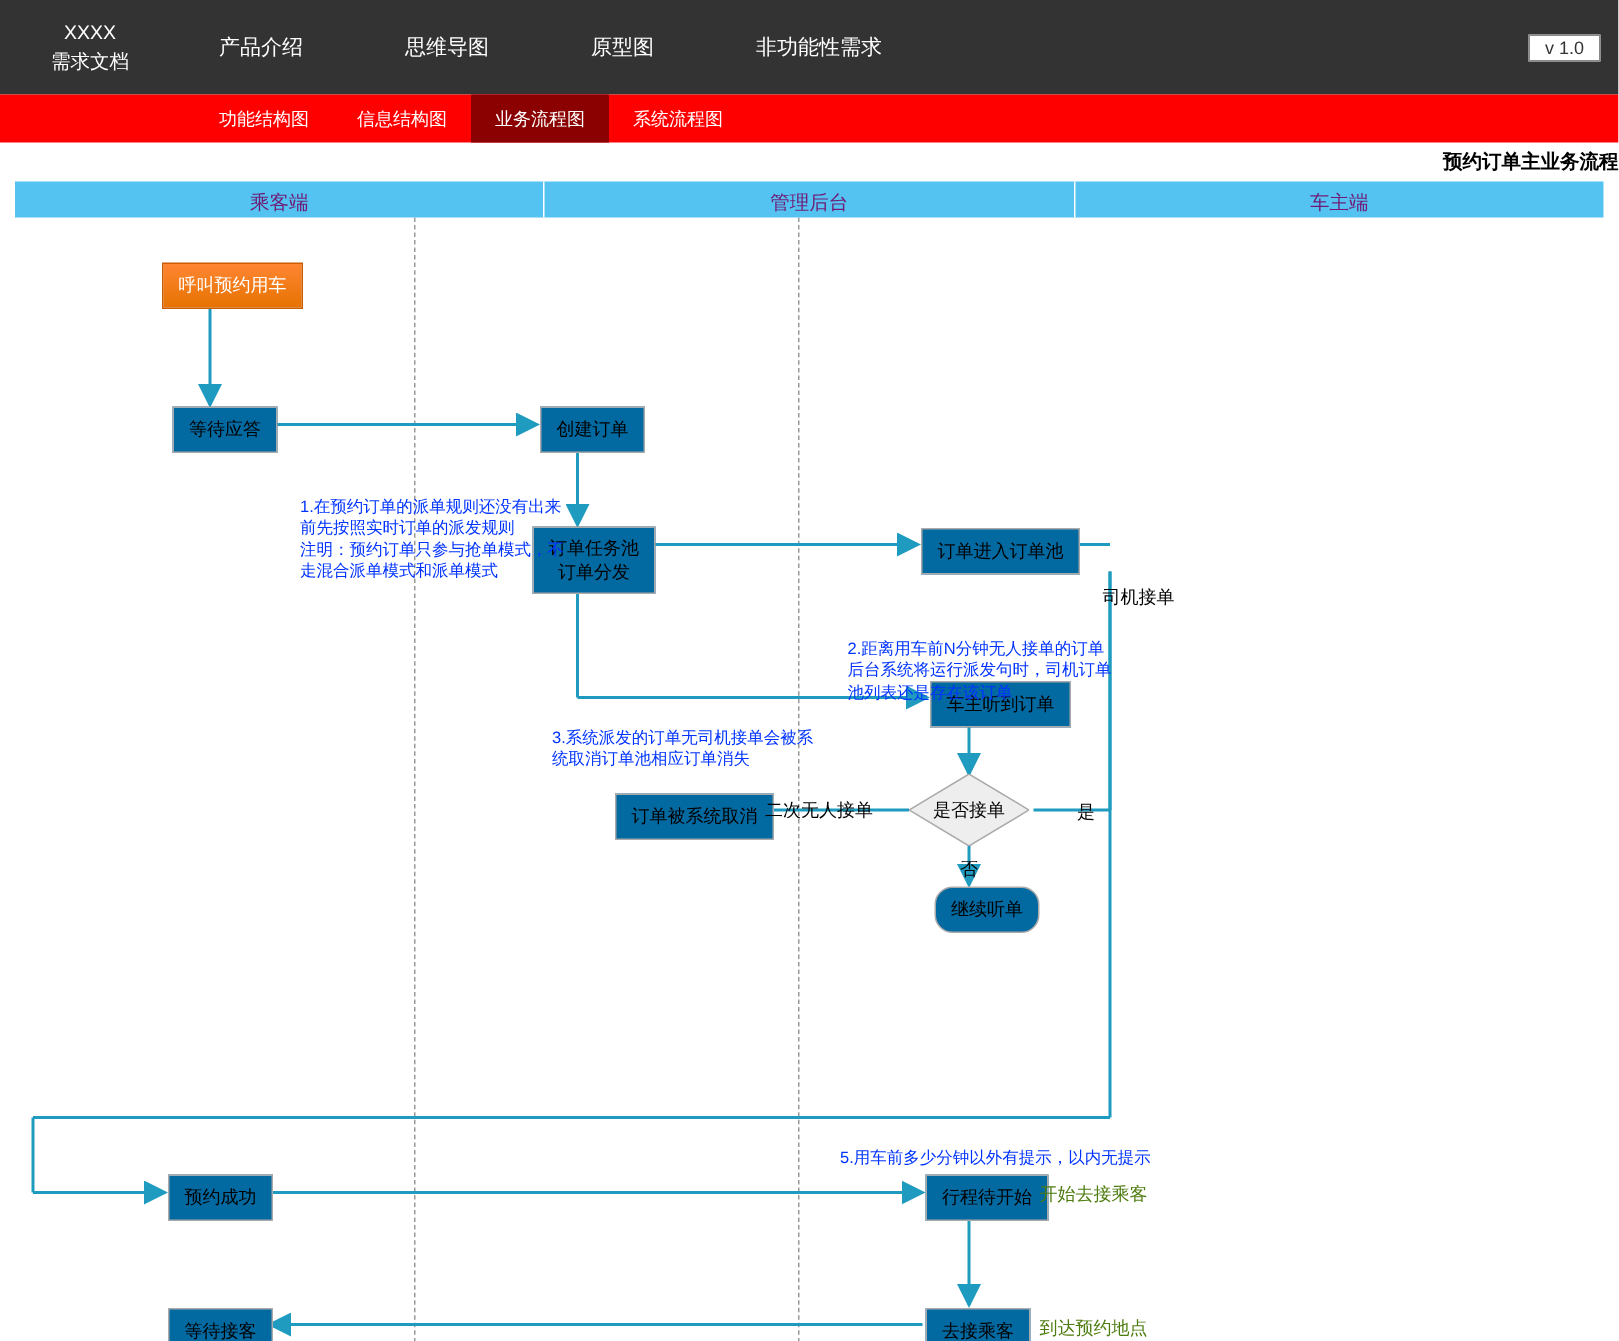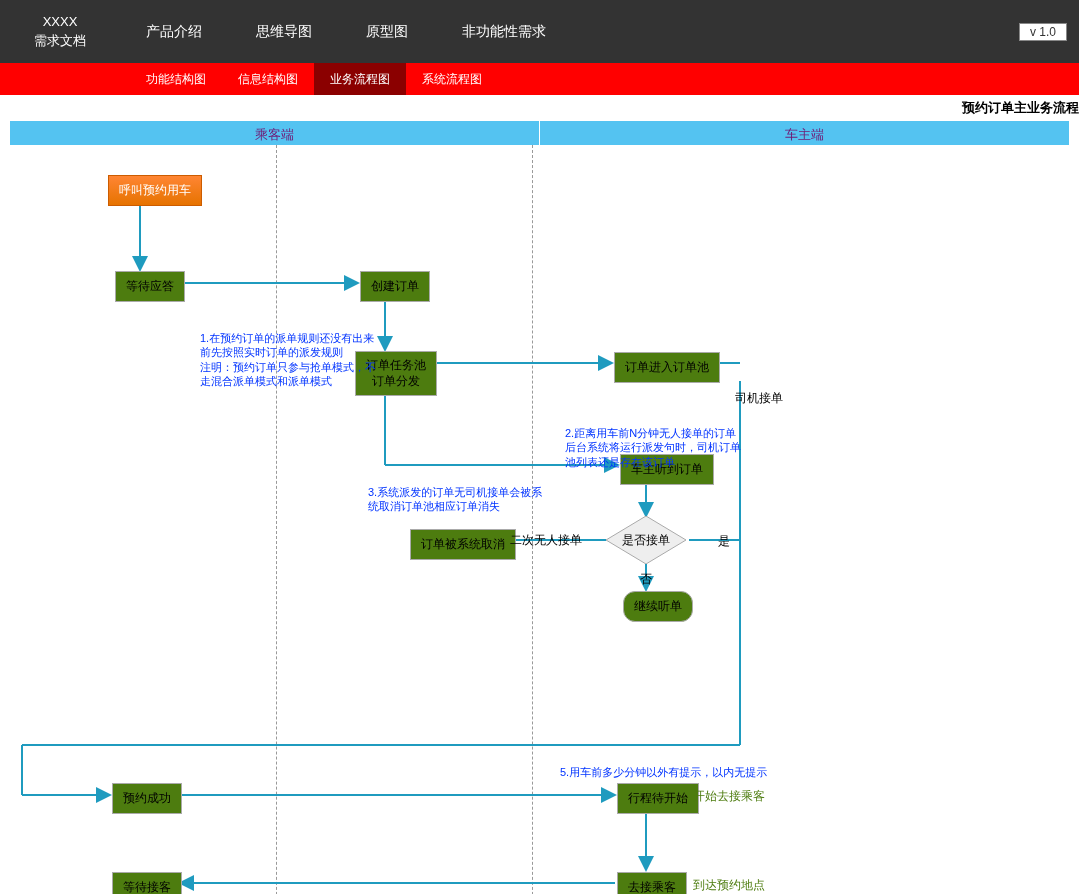--- a/index.html
+++ b/index.html
@@ -1,31 +1,31 @@
 <!DOCTYPE html>
 <html><head>
 <meta charset="utf-8">
 <style>
 * { margin: 0; padding: 0; box-sizing: border-box; }
 body { font-family: "Microsoft YaHei", Arial, sans-serif; font-size: 13px; background: #fff; width: 1079px; }
 .topbar { background: #333; color: #fff; display: flex; align-items: center; height: 63px; }
 .logo { width: 120px; text-align: center; font-size: 13px; line-height: 1.4; }
-.topnav { display: flex; gap: 2px; text-align: right; }
+.topnav { display: flex; gap: 16px; text-align: right; }
 .topnav-item { padding: 0 26px; font-size: 14px; line-height: 63px; cursor: pointer; }
 .version { margin-left: auto; margin-right: 12px; background: #fff; color: #333; padding: 1px 10px; border: 1px solid #888; font-size: 12px; }
 .subbar { background: #ff0000; color: #fff; display: flex; align-items: center; height: 32px; padding-left: 130px; }
 .subnav-item { padding: 0 16px; font-size: 12px; line-height: 32px; cursor: pointer; }
 .subnav-active { background: #8b0000; }
 .diagram-title { text-align: right; font-weight: bold; font-size: 13px; margin: 4px 0 0 0; }
 .lane-header { display: flex; background: #54c3f1; color: #701a75; font-size: 13px; height: 24px; margin: 4px 10px 0 10px; }
 .lane { flex: 1; text-align: center; line-height: 28px; border-right: 1px solid #fff; }
 .lane:last-child { border-right: none; }
 .canvas { position: relative; margin: 0 10px; height: 780px; }
 .divider { position: absolute; top: 0; bottom: 0; border-left: 1px dashed #999; }
-.node { position: absolute; border: 1px solid #aaa; background: #4d7c0f; padding: 6px 10px; font-size: 12px; text-align: center; min-width: 60px; }
+.node { position: absolute; border: 1px solid #aaa; background: #0369a1; padding: 6px 10px; font-size: 12px; text-align: center; min-width: 60px; }
 .node-start { background: linear-gradient(#ff8533, #e67300); color: #fff; border-color: #cc5c00; }
 .node-rounded { border-radius: 12px; }
 .diamond { position: absolute; width: 80px; height: 48px; }
 .diamond svg { position: absolute; inset: 0; }
 .diamond span { position: absolute; inset: 0; display: flex; align-items: center; justify-content: center; font-size: 12px; }
 .note { position: absolute; color: #0033ff; font-size: 11px; max-width: 180px; line-height: 1.3; }
 .rednote { position: absolute; color: #4d7c0f; font-size: 12px; }
 .smalltext { position: absolute; font-size: 12px; }
 svg.edges { position: absolute; inset: 0; width: 100%; height: 100%; pointer-events: none; }
 </style>
@@ -50,20 +50,21 @@
   <div class="subnav-item">功能结构图</div>
   <div class="subnav-item">信息结构图</div>
   <div class="subnav-item subnav-active">业务流程图</div>
   <div class="subnav-item">系统流程图</div>
 </div>
 
 <div class="diagram-title">预约订单主业务流程</div>
 
 <div class="lane-header">
   <div class="lane">乘客端</div>
+  <div class="lane">管理后台</div>
   <div class="lane">车主端</div>
 </div>
 
 <div class="canvas">
   <div class="divider" style="left:266px"></div>
   <div class="divider" style="left:522px"></div>
 
   <svg class="edges">
     <defs>
       <marker id="arr" markerWidth="8" markerHeight="8" refX="7" refY="4" orient="auto">

